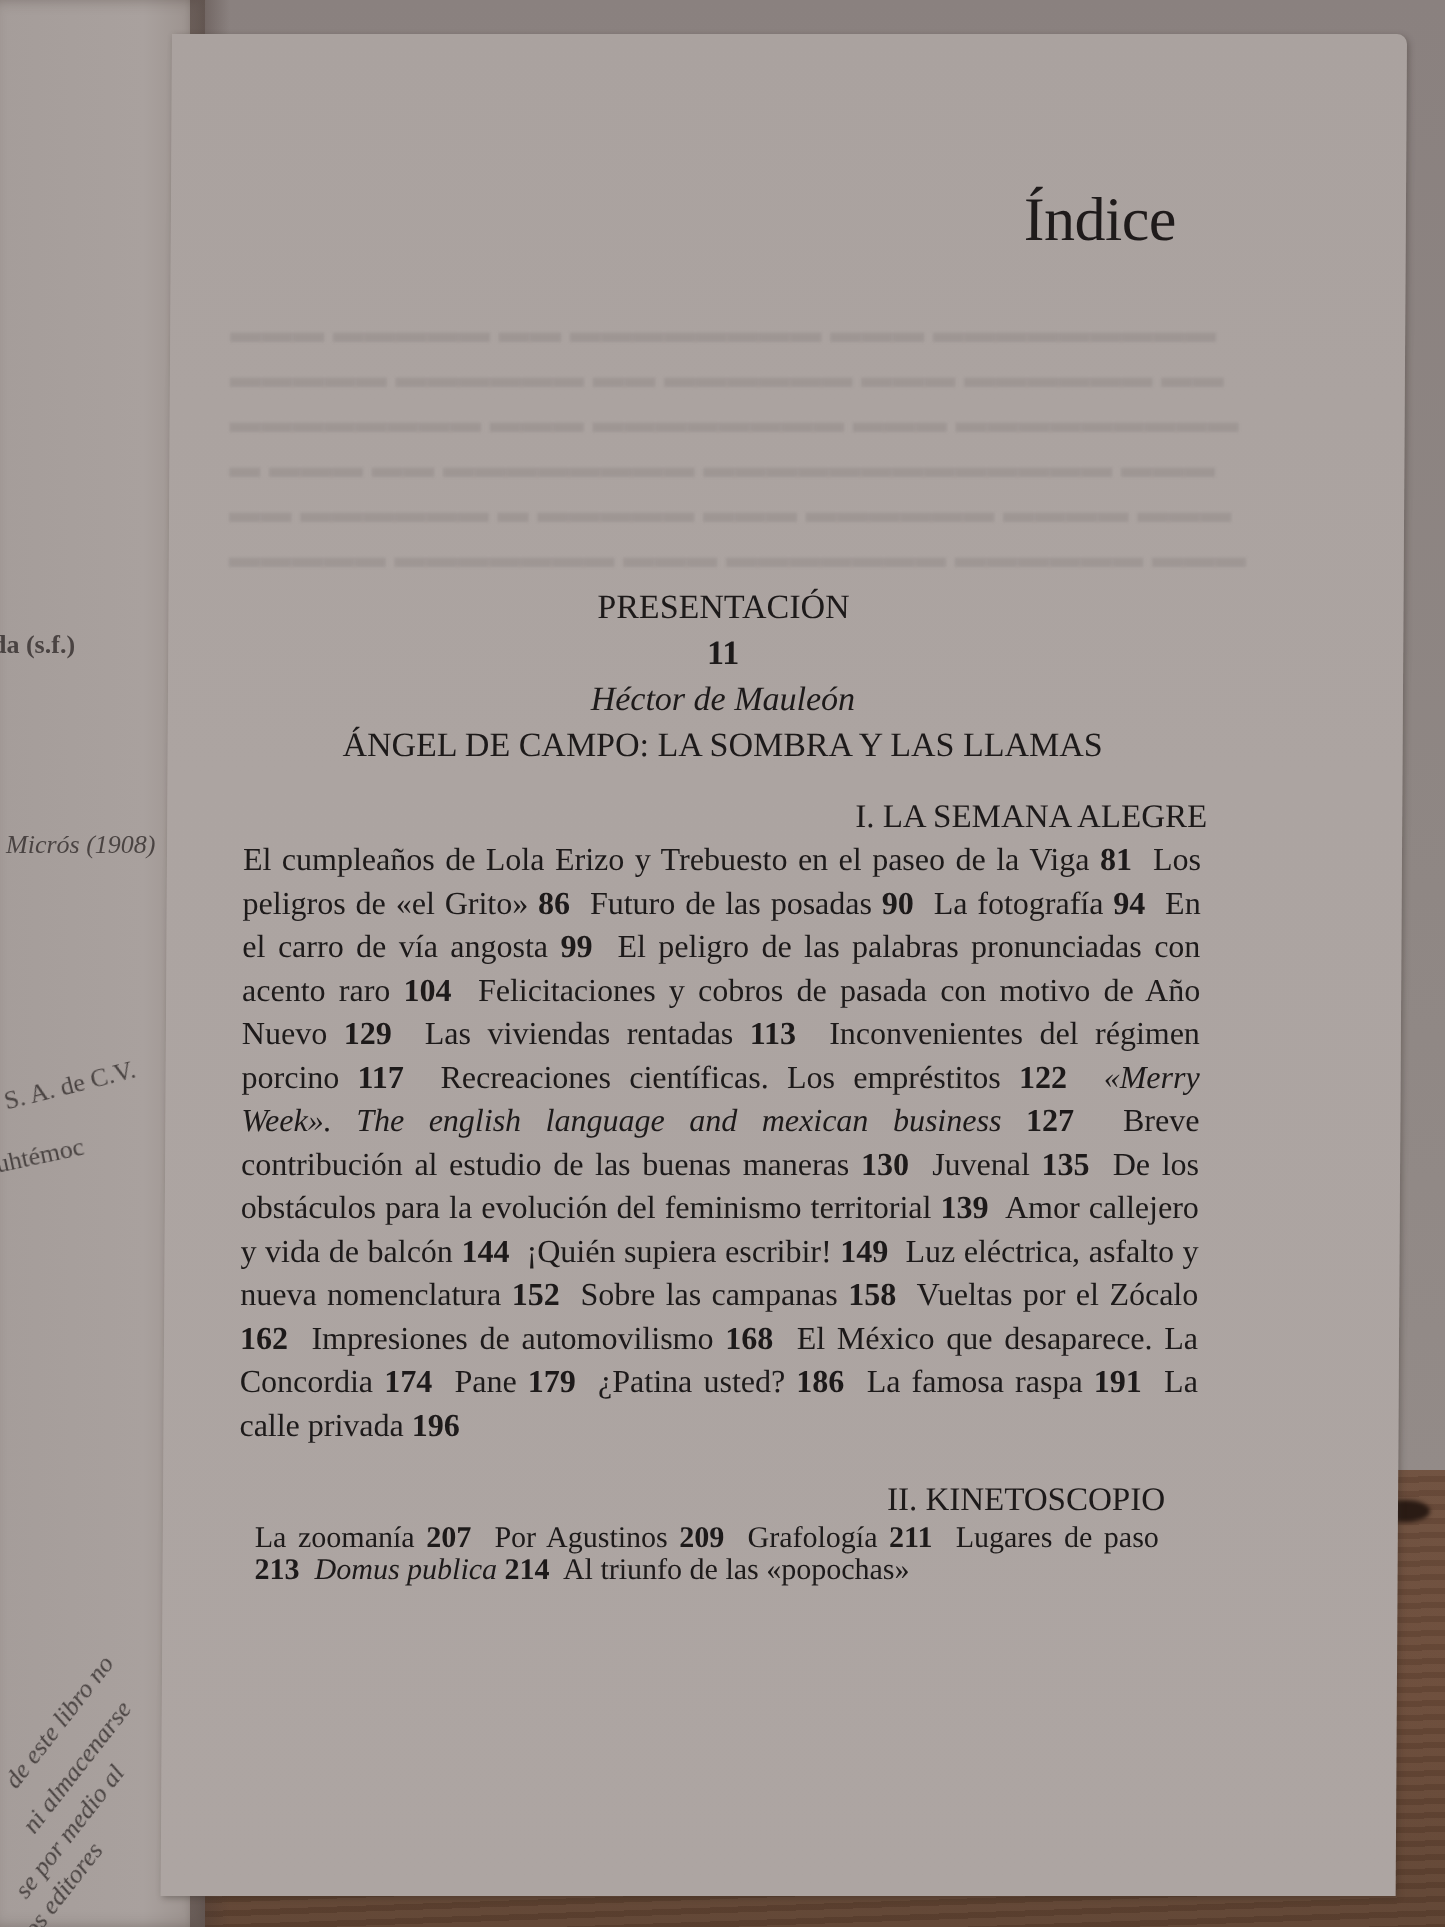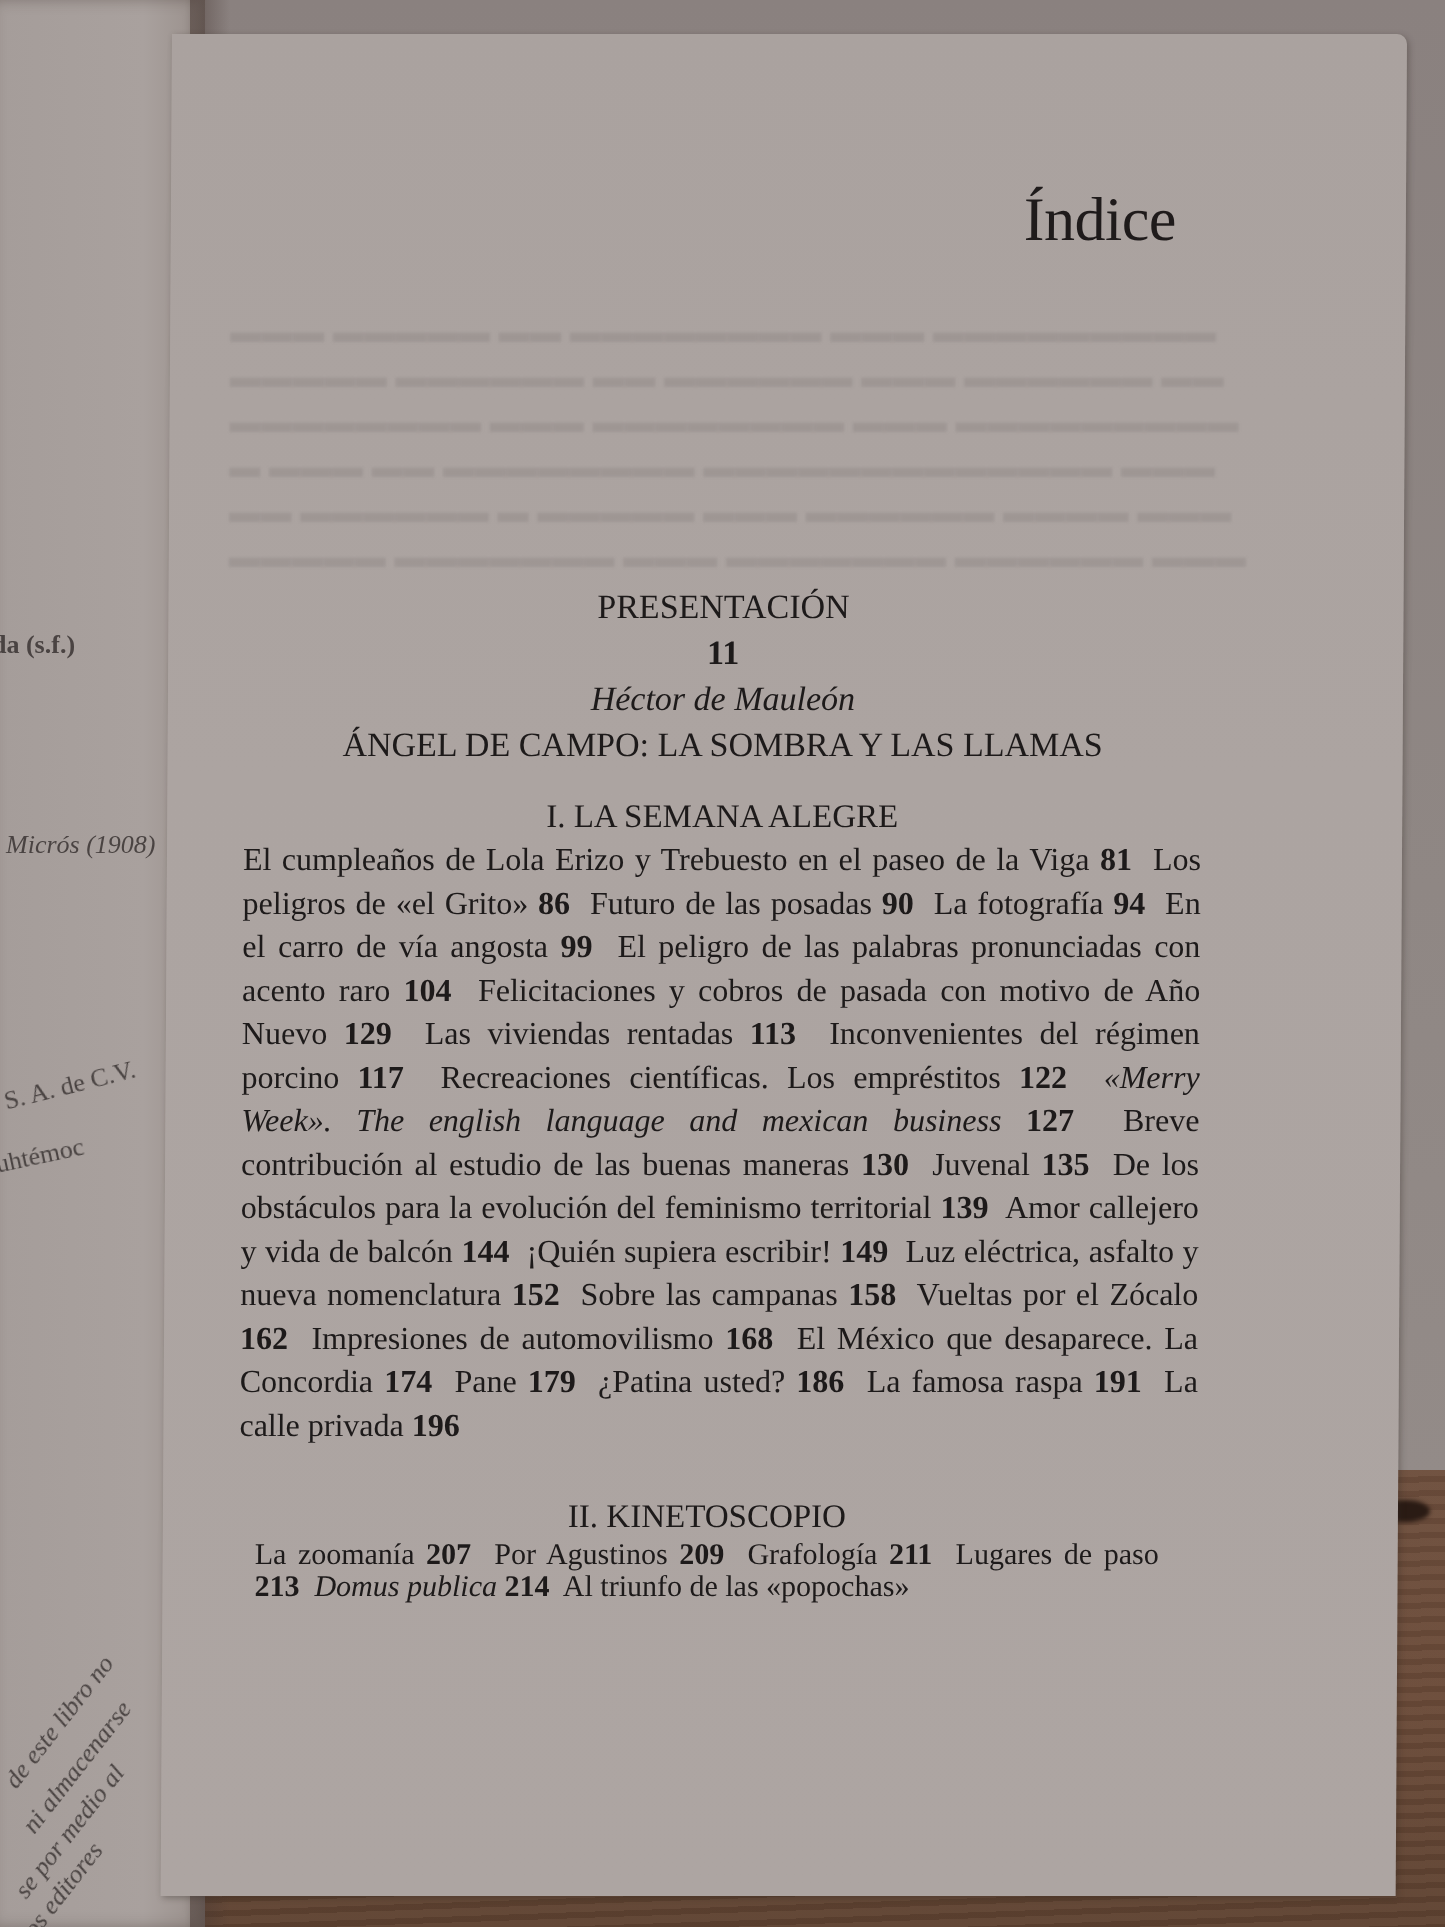--- a/index.html
+++ b/index.html
@@ -81,35 +81,35 @@
     color: #1d1a1a;
   }
   .center-line {
     text-align: center;
     font-size: 34px;
     line-height: 46px;
   }
   .center-line.num { font-weight: bold; }
   .center-line.author { font-style: italic; }
   .section-title {
-    text-align: center;
+    text-align: right;
     font-size: 33px;
     line-height: 44px;
     margin-top: 26px;
   }
   .entries {
     font-size: 32px;
     line-height: 43.5px;
     text-align: justify;
     padding: 0 6px;
   }
   .entries .t { }
   .entries .t.it { font-style: italic; }
   .entries .p { font-weight: bold; }
-  .section-block.s2 { margin-top: 47px; padding-left: 16px; padding-right: 38px; }
+  .section-block.s2 { margin-top: 30px; padding-left: 16px; padding-right: 38px; }
   .section-block.s2 .entries { font-size: 30px; line-height: 32px; }
 </style>
 </head>
 <body>
 
 <div class="backdrop-wall"></div>
 <div class="backdrop-table"></div>
 <div class="table-knot"></div>
 
 <div class="left-page">

